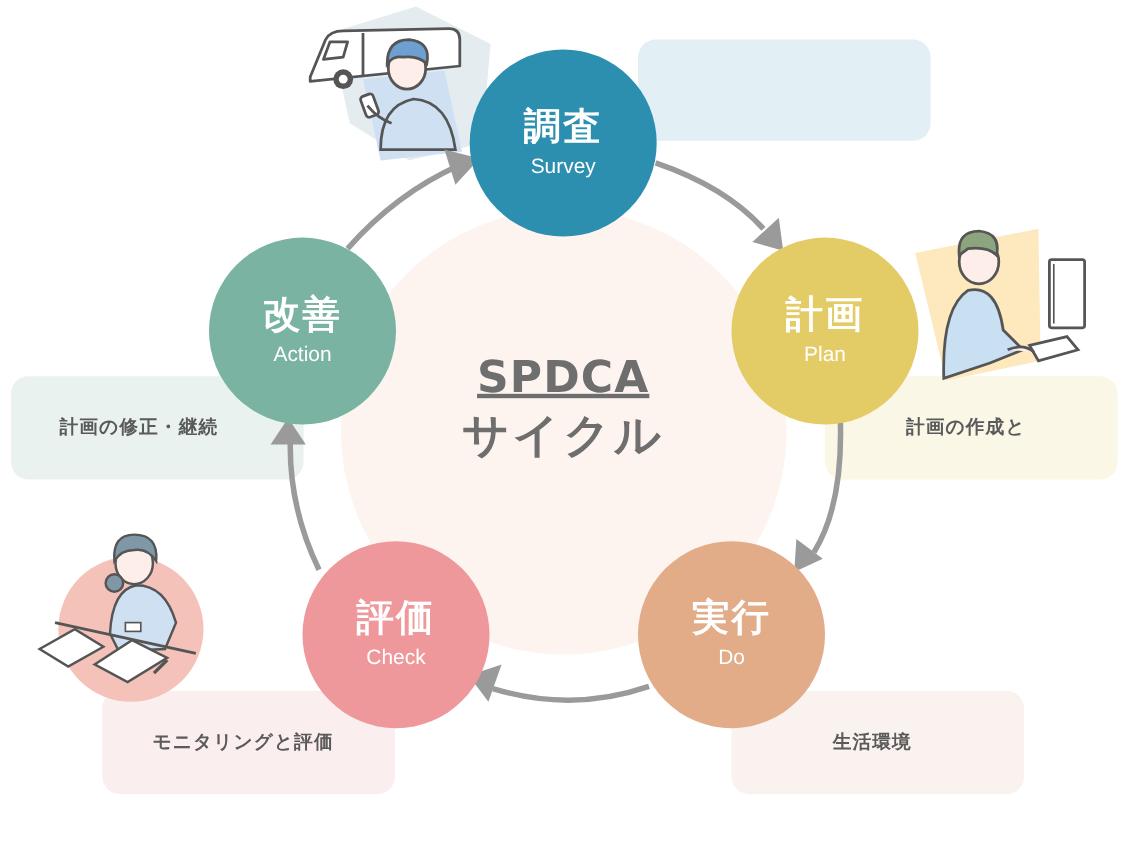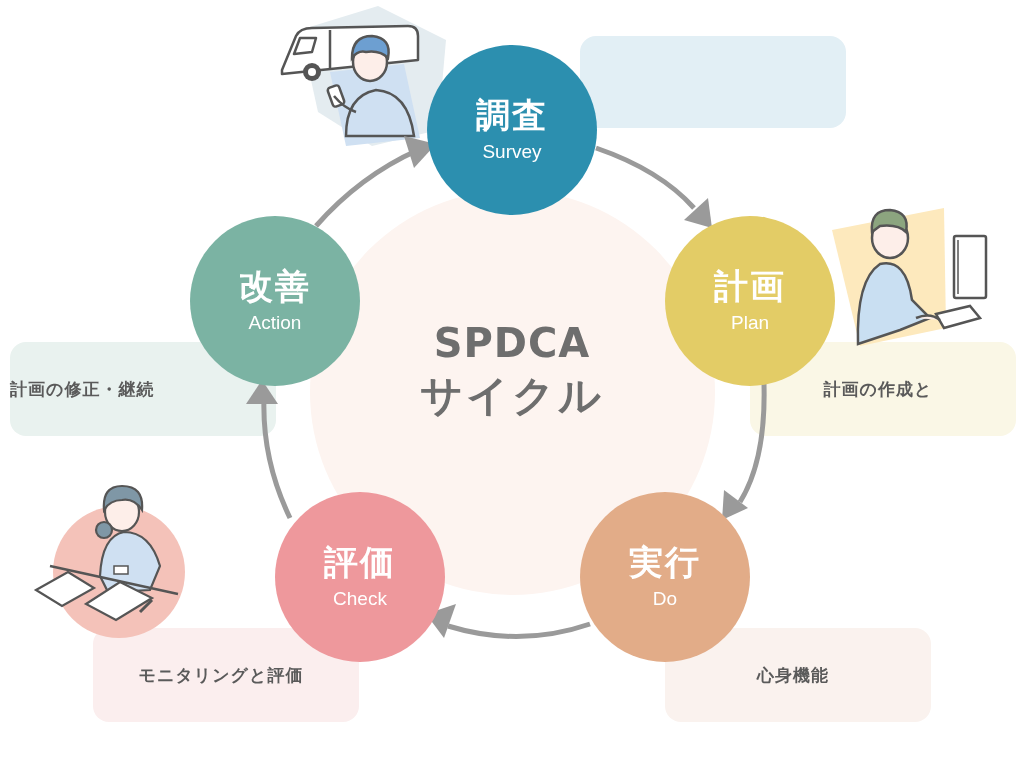--- a/index.html
+++ b/index.html
@@ -21,48 +21,48 @@
       position: absolute; border-radius: 50%;
       display: flex; flex-direction: column; align-items: center; justify-content: center;
       color: #ffffff;
     }
     .node .jp { font-size: 34px; font-weight: bold; letter-spacing: 2px; line-height: 40px; }
     .node .en { font-size: 19px; line-height: 26px; margin-top: 4px; font-family: "Liberation Sans", sans-serif; }
     .center-title {
       position: absolute; left: 362px; top: 318px; width: 300px; text-align: center;
       color: #6e6e6e; font-weight: bold;
     }
-    .center-title .l1 { font-size: 40px; line-height: 50px; letter-spacing: 1px; }
+    .center-title .l1 { font-size: 40px; line-height: 50px; letter-spacing: 1px; text-decoration: underline; }
     .center-title .l2 { font-size: 42px; line-height: 56px; letter-spacing: 3px; }
   </style>
 </head>
 <body>
 
 <div class="abs" style="left:310px; top:190px; width:405px; height:405px; border-radius:50%; background:#fdf4f0;"></div>
 
 <div class="callout" style="left:580px; top:36px; width:266px; height:92px; background:#e2eff5;">
   <div>
   </div>
 </div>
 
 <div class="callout" style="left:750px; top:342px; width:266px; height:94px; background:#faf7e6; padding-left:30px; box-sizing:border-box;text-align:center;">
   <div style="margin-left:-40px;">
     <span>計画の作成と</span>
   </div>
 </div>
 
-<div class="callout" style="left:10px; top:342px; width:266px; height:94px; background:#e9f2ef; justify-content:flex-start; box-sizing:border-box;">
+<div class="callout" style="left:10px; top:342px; width:266px; height:94px; background:#e9f2ef; justify-content:flex-start; padding-left:44px; box-sizing:border-box;">
   <div>
     <span>計画の修正・継続</span>
   </div>
 </div>
 
 <div class="callout" style="left:665px; top:628px; width:266px; height:94px; background:#faf2ee;">
   <div style="margin-left:-10px;">
-    <span>心身機能</span>
+    <span>生活環境</span>
   </div>
 </div>
 
 <div class="callout" style="left:93px; top:628px; width:266px; height:94px; background:#fbeeee;">
   <div style="margin-left:-10px;">
     <span>モニタリングと評価</span>
   </div>
 </div>
 
 <svg class="layer" width="1024" height="768">

